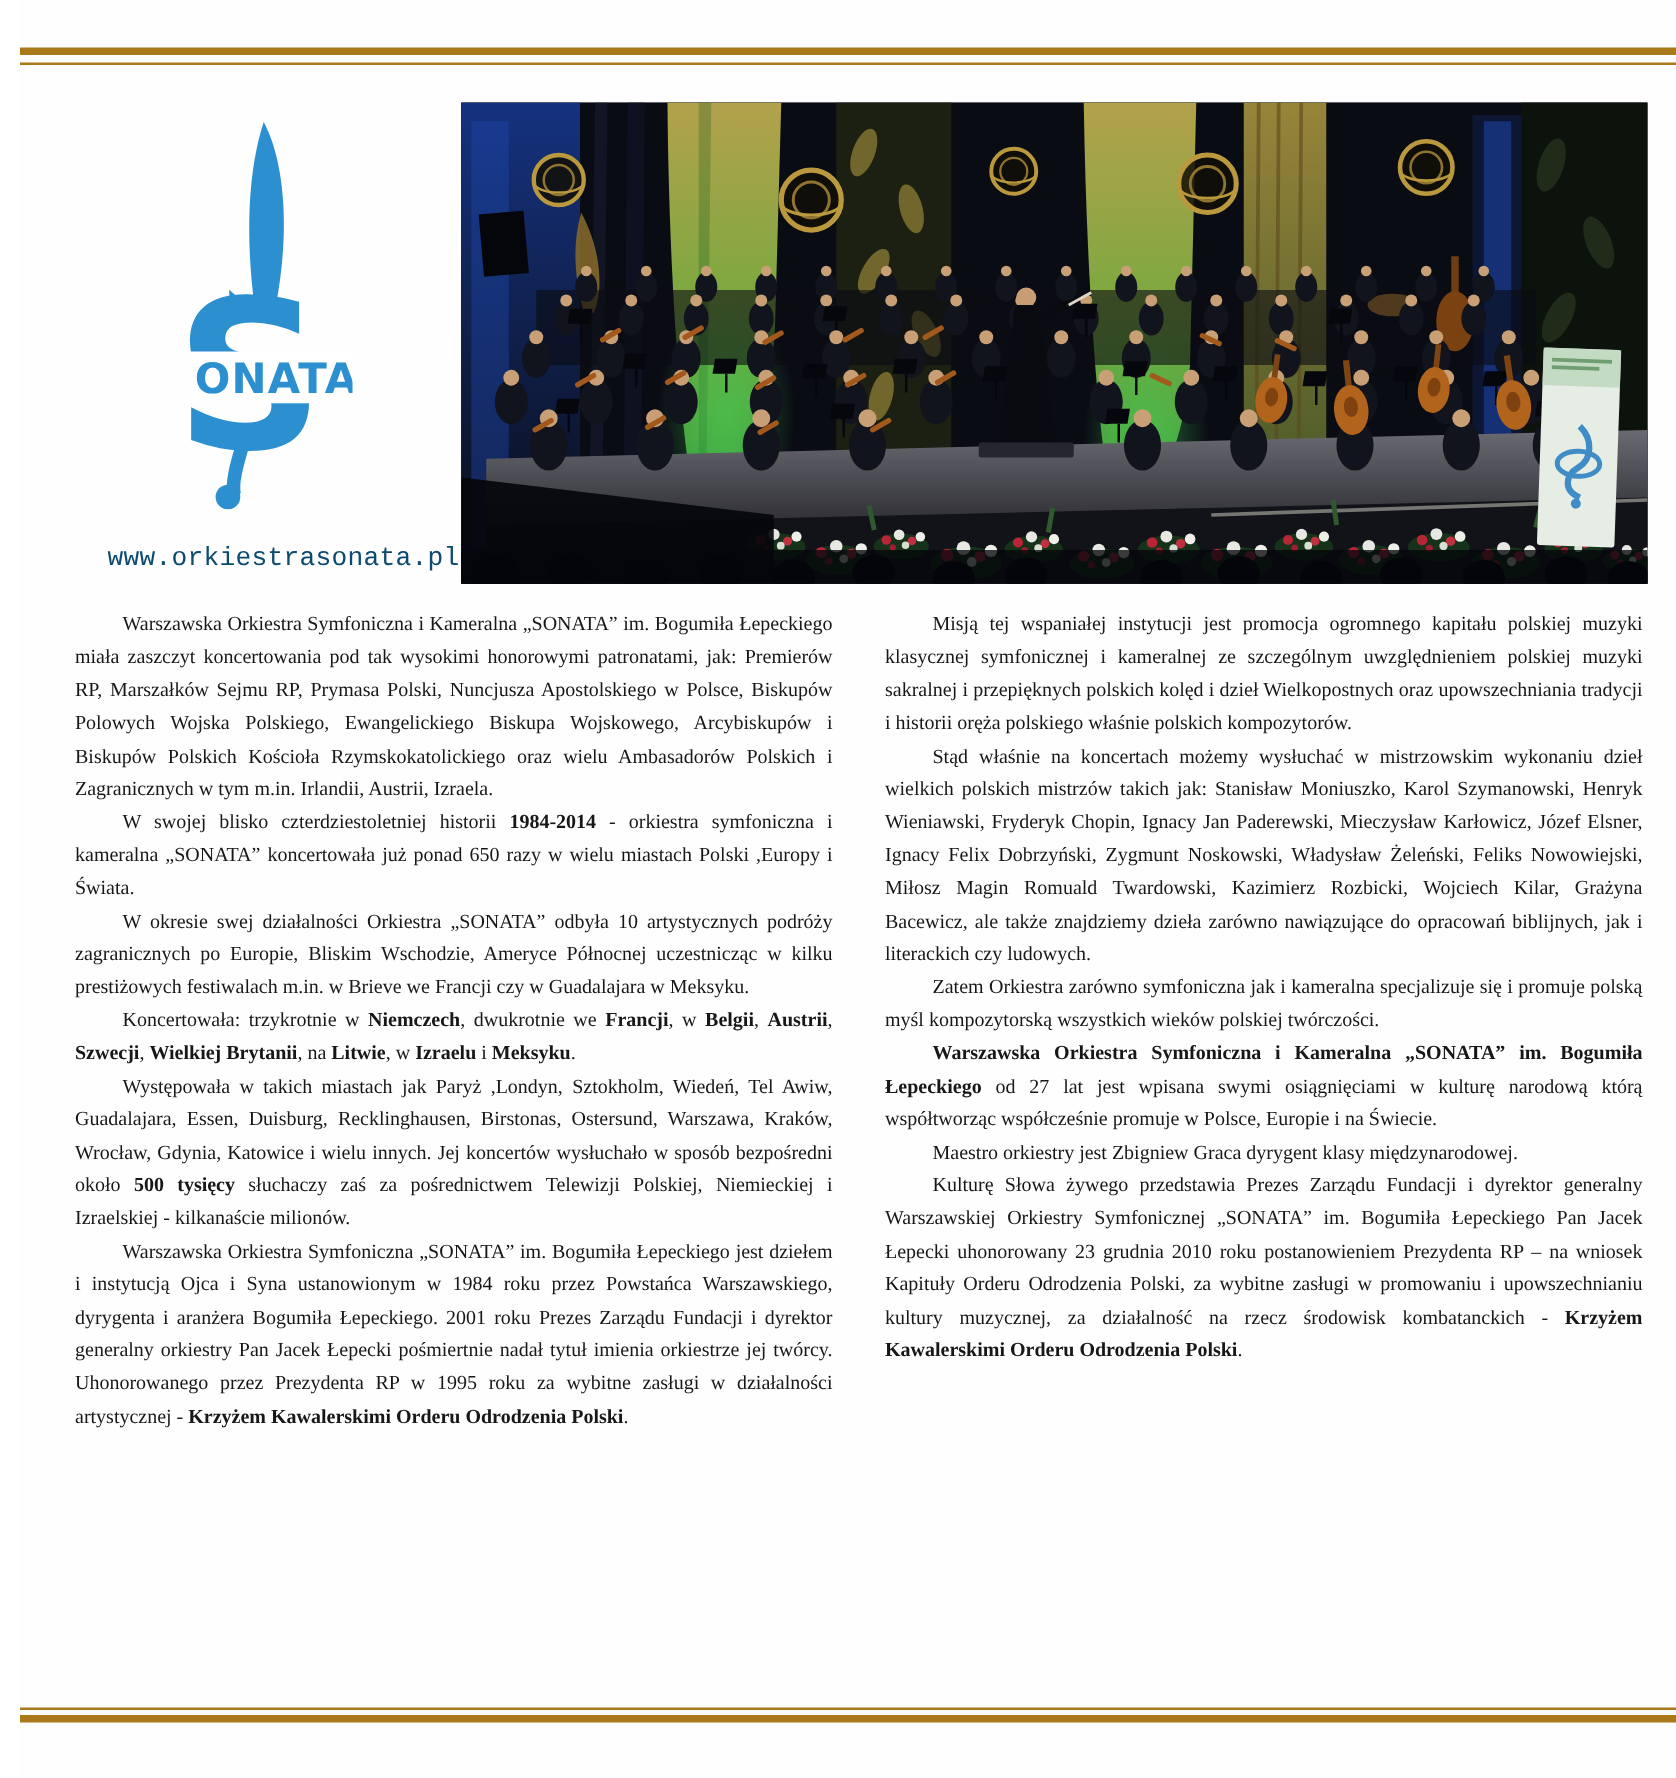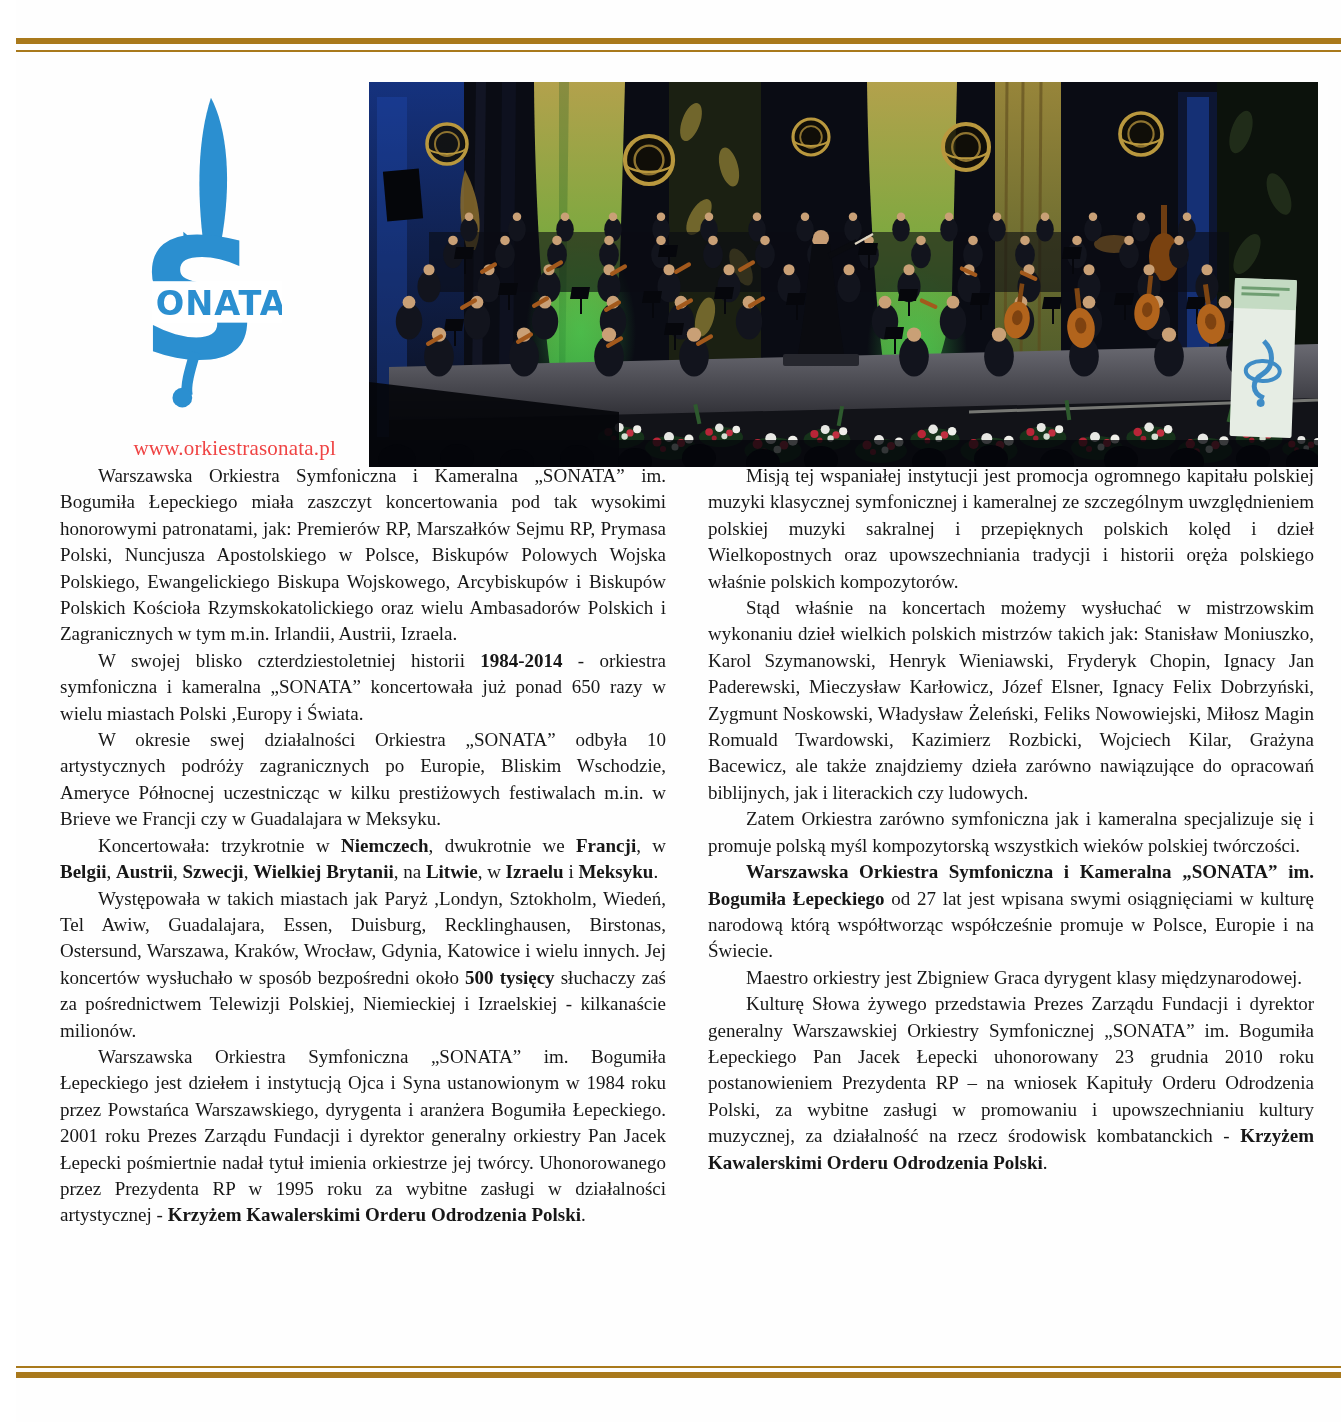--- a/index.html
+++ b/index.html
@@ -8,24 +8,24 @@
   .rule{position:absolute;left:0;right:0;}
   .rule.thick{height:6px;background:var(--gold,#a9791c);}
   .rule.thin{height:2px;background:var(--gold,#a9791c);}
   #top-thick{top:38px;}
   #top-thin{top:50px;}
   #bot-thin{top:1366px;}
   #bot-thick{top:1372px;}
   .logo-wrap{position:absolute;left:118px;top:92px;width:148px;height:334px;}
   .logo-wrap svg{display:block;width:100%;height:100%;}
   .website{position:absolute;left:70px;top:436px;width:250px;text-align:right;
-           font-family:Liberation Serif, serif;font-size:21px;color:#ef4444;letter-spacing:.2px;}
+           font-family:Liberation Mono, monospace;font-size:21px;color:#0c4a6e;letter-spacing:.2px;}
   .photo{position:absolute;left:353px;top:82px;width:949px;height:385px;background:#0a0c14;}
   .photo svg{display:block;width:100%;height:100%;}
-  .col{position:absolute;top:463px;width:606px;font-size:19px;line-height:26.4px;
+  .col{position:absolute;top:487px;width:606px;font-size:16px;line-height:26.4px;
        text-align:justify;hyphens:auto;-webkit-hyphens:auto;}
   .col.left{left:44px;}
   .col.right{left:692px;}
   .para{margin:0;text-indent:38px;}
   .bold{font-weight:bold;}
 </style>
 </head>
 <body>
 
 <div class="page">

